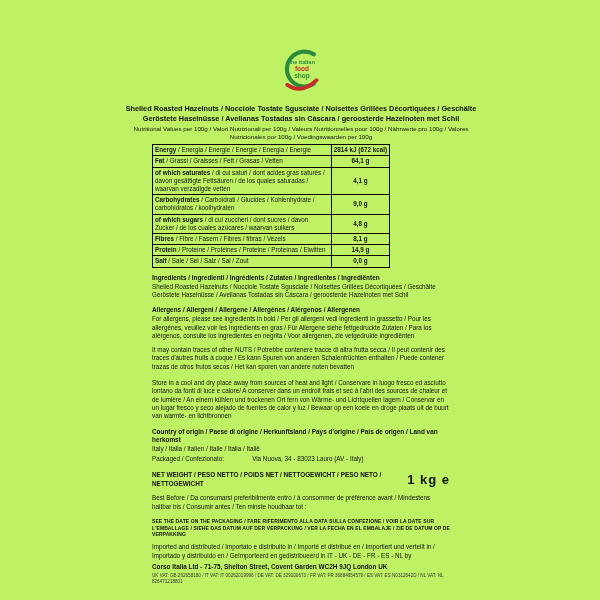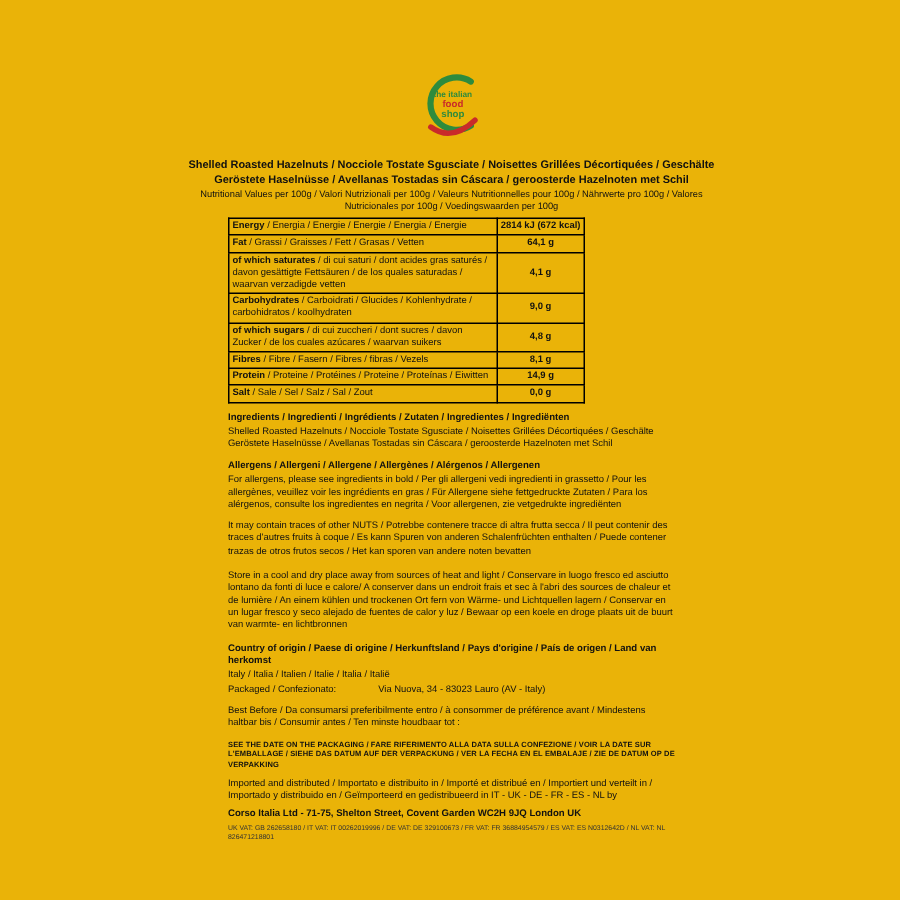--- a/index.html
+++ b/index.html
@@ -5,21 +5,21 @@
   :root{
     --logo_green:#2e8b3d;
     --logo_red:#c92a2a;
     --ink:#111111;
   }
   *{margin:0;padding:0;box-sizing:border-box;}
   html,body{background:#ffffff;}
   .page{
     position:relative;
     width:600px;height:600px;
-    background:#eab308;
+    background:#bef264;
     font-family:"Liberation Sans","DejaVu Sans",sans-serif;
     color:var(--ink);
     overflow:hidden;
   }
   .label-col{
     position:absolute;
     left:152px;top:46px;
     width:298px;
   }
   .logo-wrap{width:100%;text-align:center;}
@@ -152,20 +152,24 @@
     <div class="sec-body" style="margin-top:6px">It may contain traces of other NUTS / Potrebbe contenere tracce di altra frutta secca / Il peut contenir des traces d'autres fruits à coque / Es kann Spuren von anderen Schalenfrüchten enthalten / Puede contener trazas de otros frutos secos / Het kan sporen van andere noten bevatten</div>
 
     <div class="sec-body" style="margin-top:8px">Store in a cool and dry place away from sources of heat and light / Conservare in luogo fresco ed asciutto lontano da fonti di luce e calore/ A conserver dans un endroit frais et sec à l'abri des sources de chaleur et de lumière / An einem kühlen und trockenen Ort fern von Wärme- und Lichtquellen lagern / Conservar en un lugar fresco y seco alejado de fuentes de calor y luz / Bewaar op een koele en droge plaats uit de buurt van warmte- en lichtbronnen</div>
 
     <div class="sec-heading" style="margin-top:8px">Country of origin / Paese di origine / Herkunftsland / Pays d'origine / País de origen / Land van herkomst</div>
     <div class="origin-line">Italy / Italia / Italien / Italie / Italia / Italië</div>
     <div class="packaged-line">
       <span>Packaged / Confezionato:</span><span class="addr">Via Nuova, 34 - 83023 Lauro (AV - Italy)</span>
     </div>
 
+    <div class="netweight-row">
+      <div class="netweight-label">NET WEIGHT / PESO NETTO / POIDS NET / NETTOGEWICHT / PESO NETO / NETTOGEWICHT</div>
+      <div class="netweight-value">1 kg e</div>
+    </div>
 
     <div class="best-before">Best Before / Da consumarsi preferibilmente entro / à consommer de préférence avant / Mindestens haltbar bis /  Consumir antes / Ten minste houdbaar tot :</div>
 
     <div class="see-date">SEE THE DATE ON THE PACKAGING / FARE RIFERIMENTO ALLA DATA SULLA CONFEZIONE / VOIR LA DATE SUR L'EMBALLAGE / SIEHE DAS DATUM AUF DER VERPACKUNG / VER LA FECHA EN EL EMBALAJE / ZIE DE DATUM OP DE VERPAKKING</div>
 
     <div class="imported">Imported and distributed / Importato e distribuito in / Importé et distribué en / Importiert und verteilt in / Importado y distribuido en / Geïmporteerd en gedistribueerd in IT - UK - DE - FR - ES - NL by</div>
 
     <div class="company">Corso Italia Ltd - 71-75, Shelton Street, Covent Garden WC2H 9JQ London UK</div>
 
     <div class="vat">UK VAT: GB 262658180 / IT VAT: IT 00262019996 / DE VAT: DE 329100673 / FR VAT: FR 36884954579 / ES VAT: ES N0312642D / NL VAT: NL 826471218801</div>

